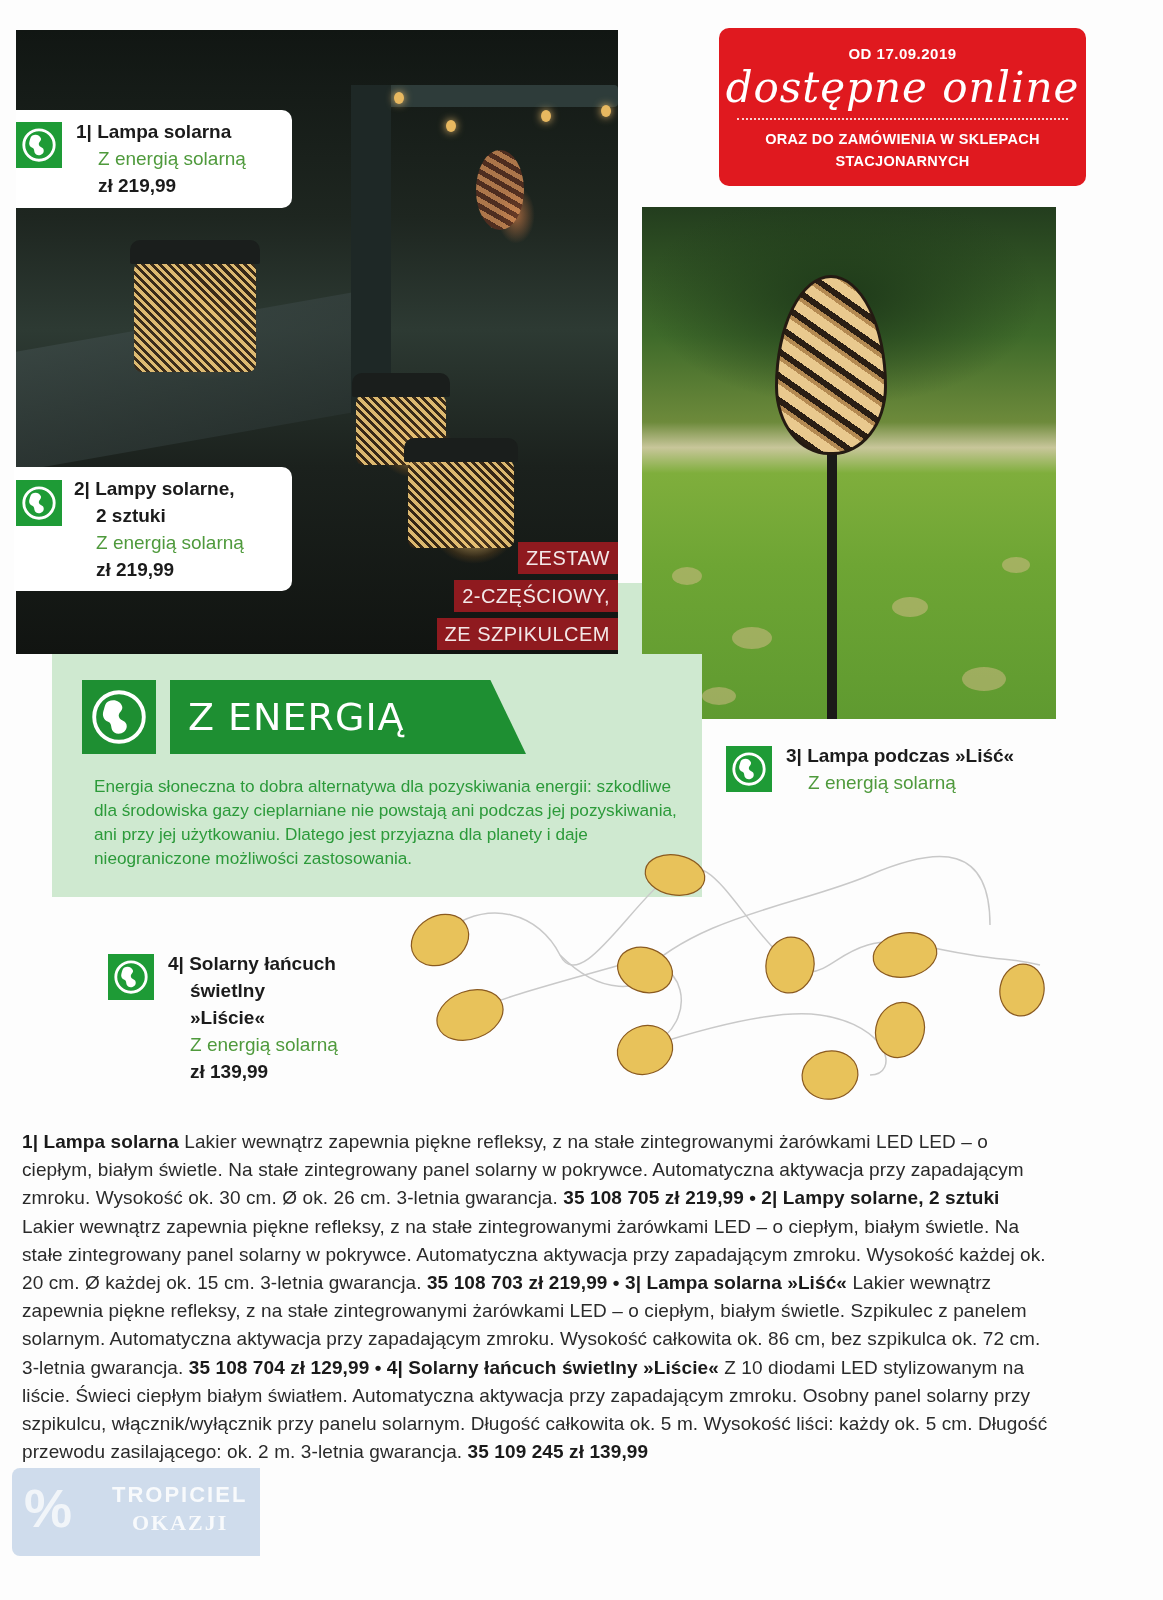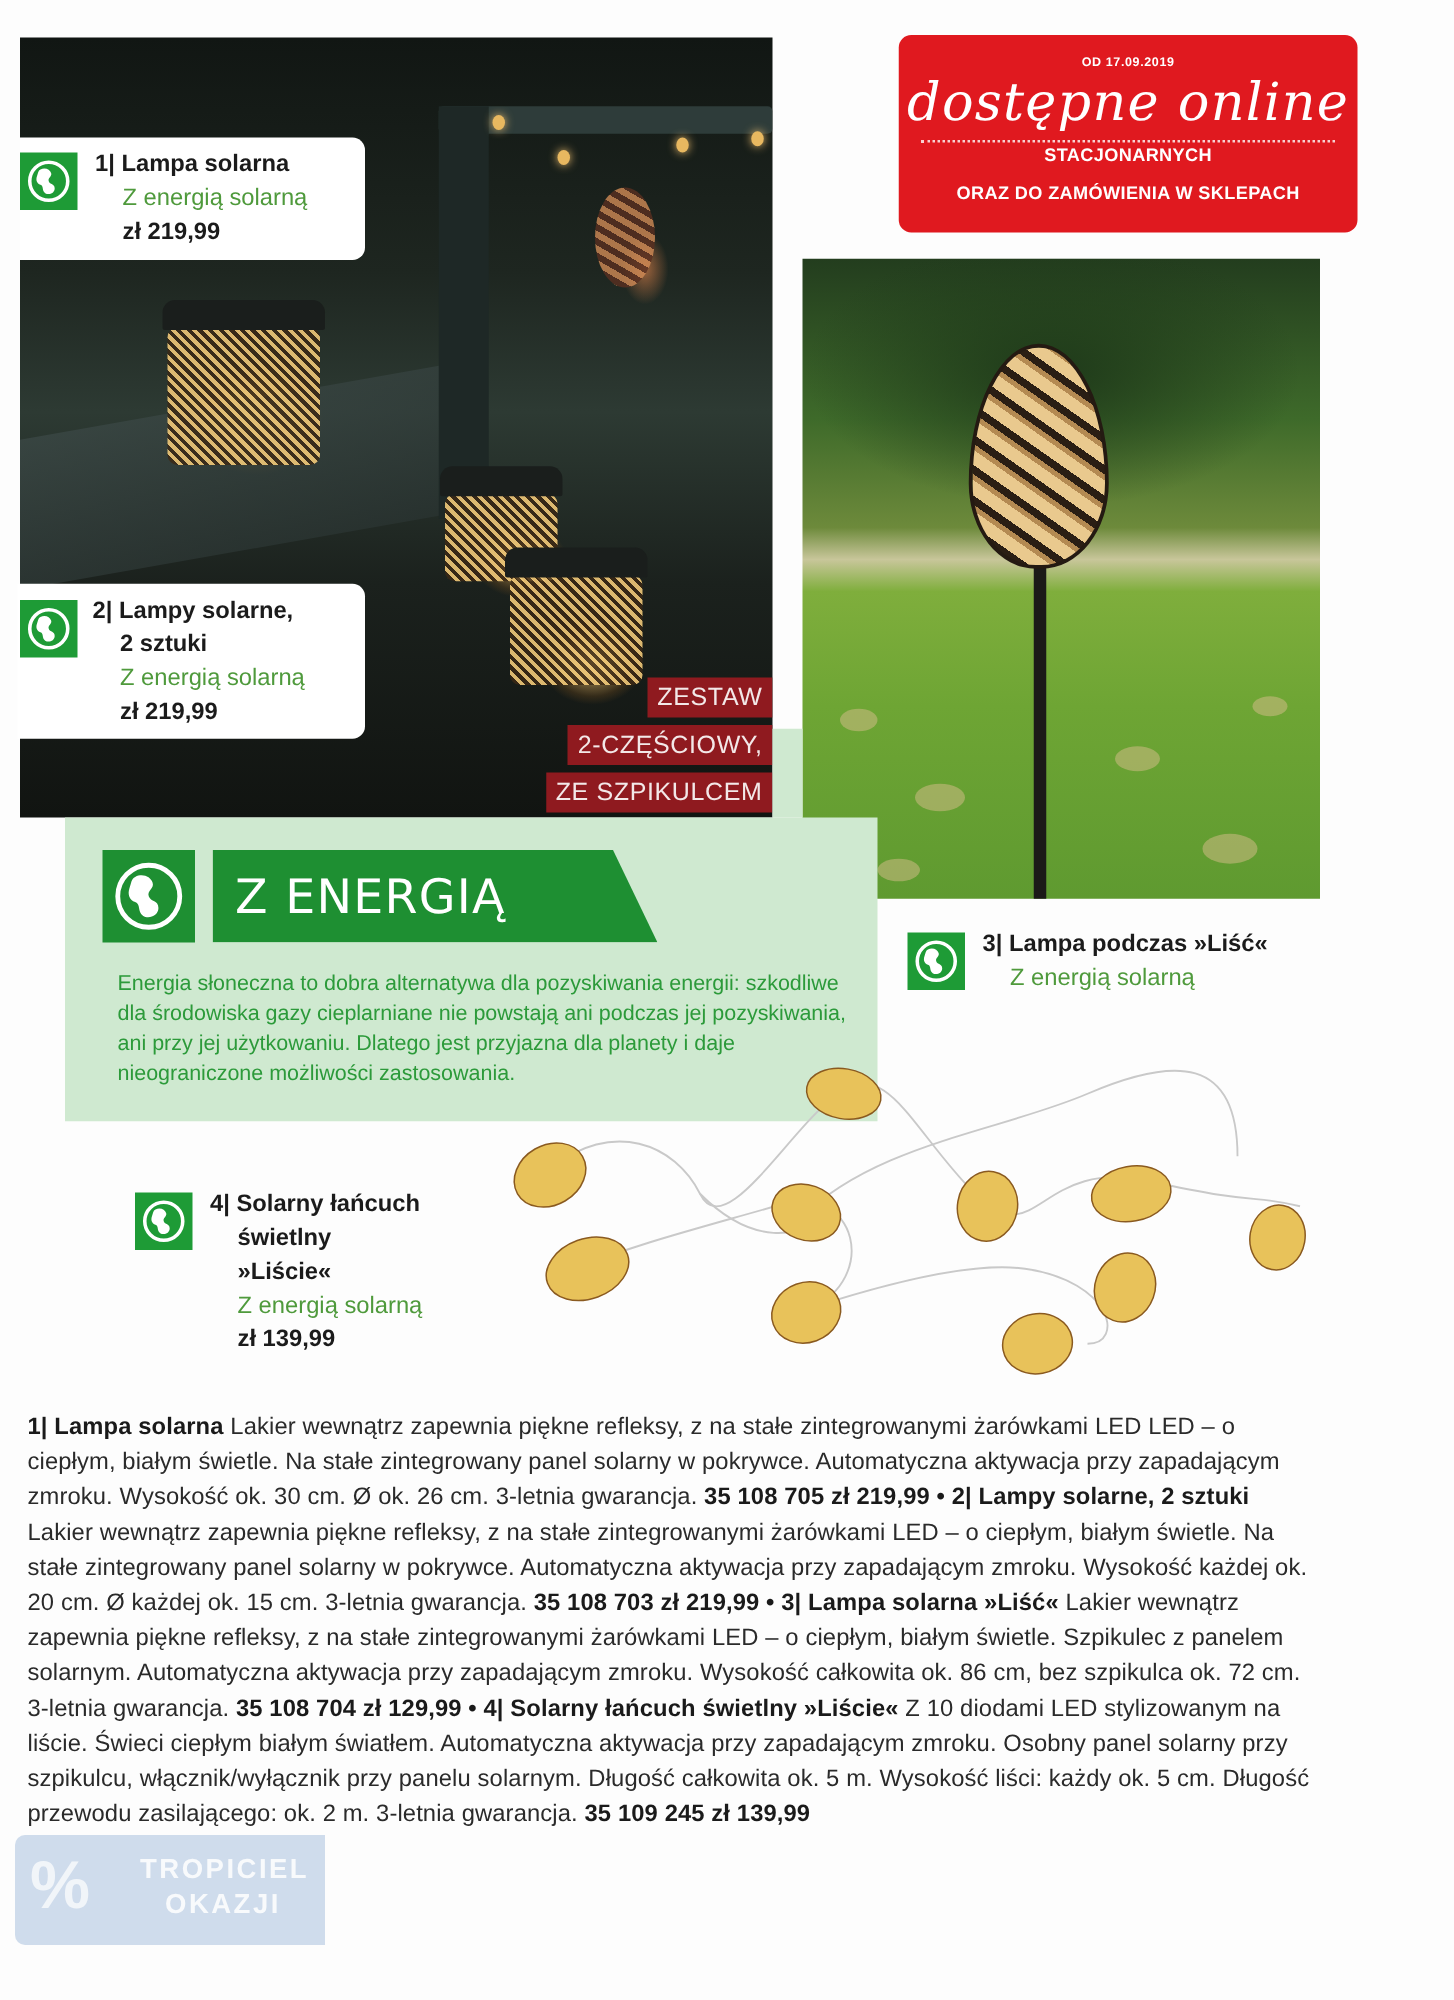--- a/index.html
+++ b/index.html
@@ -43,21 +43,21 @@
     .tag-red {
       position: absolute; right: 0; background: #8f1a1f; color: #f3e8e8;
       font-size: 20px; line-height: 32px; padding: 0 8px; letter-spacing: .5px;
     }
 
     
     .promo {
       position: absolute; left: 719px; top: 28px; width: 367px; height: 158px;
       background: #e0191f; border-radius: 10px; color: #fff; text-align: center;
     }
-    .promo .date { font-weight: bold; font-size: 10px; margin-top: 17px; letter-spacing: .5px; }
+    .promo .date { font-weight: bold; font-size: 15px; margin-top: 17px; letter-spacing: .5px; }
     .promo .script { font-family: "DejaVu Serif", serif; font-style: italic; font-size: 42px; line-height: 44px; margin-top: 4px; letter-spacing: 1px; }
     .promo .dots { margin: 8px 18px 0; border-top: 2px dotted rgba(255,255,255,.8); }
     .promo .line2 { font-weight: bold; font-size: 14.5px; line-height: 22px; margin-top: 8px; letter-spacing: .3px; }
 
     
     .photo-leaf {
       position: absolute; left: 642px; top: 207px; width: 414px; height: 512px; overflow: hidden;
       background:
         radial-gradient(ellipse 220px 120px at 200px 90px, #1f3a1a 0%, transparent 90%),
         linear-gradient(180deg, #233d1e 0%, #3e6a2a 25%, #6d8a3b 42%, #c8c69a 47%, #7fae3c 52%, #6ea534 70%, #5f9a30 100%);
@@ -101,21 +101,21 @@
     .desc b { color: #1a1a1a; }
 
     
     .watermark {
       position: absolute; left: 12px; top: 1468px; width: 248px; height: 88px;
       background: rgba(150,180,215,.45); border-radius: 8px 0 0 8px;
       color: rgba(255,255,255,.85); font-weight: bold; font-size: 22px; line-height: 26px;
     }
     .watermark .pct { position: absolute; left: 12px; top: 8px; font-size: 54px; line-height: 64px; color: rgba(255,255,255,.7); }
     .watermark .w1 { position: absolute; left: 100px; top: 14px; letter-spacing: 2px; }
-    .watermark .w2 { position: absolute; left: 120px; top: 42px; letter-spacing: 2px; }
+    .watermark .w2 { position: absolute; left: 120px; top: 42px; letter-spacing: 2px; font-family: Liberation Serif, serif; }
   </style>
 </head>
 <body>
 
 <div class="photo-night">
   <div class="path"></div>
   <div class="beam-h"></div>
   <div class="beam-v"></div>
   <div class="bulb" style="left:378px;top:62px"></div>
   <div class="bulb" style="left:430px;top:90px"></div>
@@ -159,22 +159,22 @@
   <div class="label-title"><span>2|</span> <span>Lampy solarne,</span></div>
   <div class="label-title indent">2 sztuki</div>
   <div class="label-sub indent">Z energią solarną</div>
   <div class="label-price indent">zł 219,99</div>
 </div>
 
 <div class="promo">
   <div class="date">OD 17.09.2019</div>
   <div class="script">dostępne online</div>
   <div class="dots"></div>
+  <div class="line2">ORAZ DO ZAMÓWIENIA W SKLEPACH</div>
   <div class="line2" style="margin-top:0">STACJONARNYCH</div>
-  <div class="line2">ORAZ DO ZAMÓWIENIA W SKLEPACH</div>
 </div>
 
 <div class="photo-leaf">
   <div class="bokeh" style="left:30px;top:360px;width:30px;height:18px"></div>
   <div class="bokeh" style="left:90px;top:420px;width:40px;height:22px"></div>
   <div class="bokeh" style="left:250px;top:390px;width:36px;height:20px"></div>
   <div class="bokeh" style="left:320px;top:460px;width:44px;height:24px"></div>
   <div class="bokeh" style="left:60px;top:480px;width:34px;height:18px"></div>
   <div class="bokeh" style="left:360px;top:350px;width:28px;height:16px"></div>
   <div class="stake"></div>

